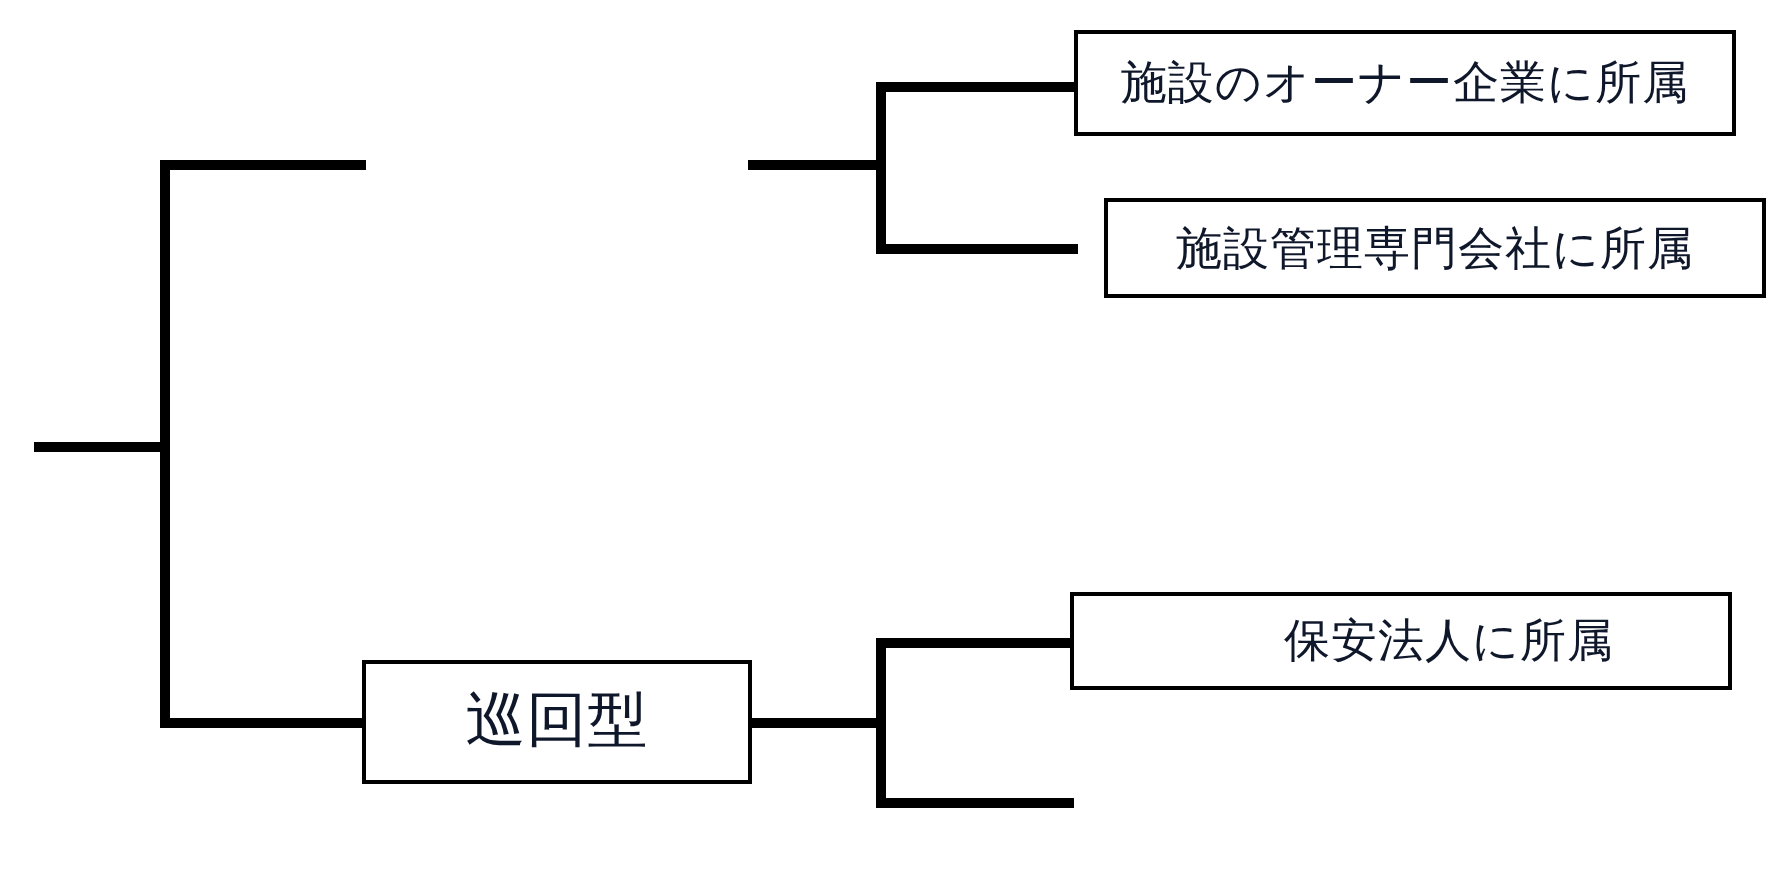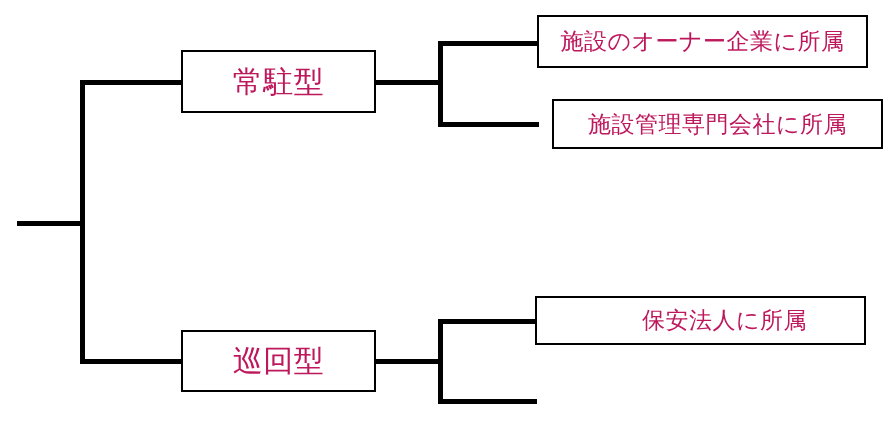--- a/index.html
+++ b/index.html
@@ -21,21 +21,21 @@
     position: absolute;
     box-sizing: border-box;
     background: #ffffff;
     border: 2px solid #000000;
     display: flex;
     align-items: center;
     justify-content: center;
     z-index: 3;
   }
   .node-label {
-    color: #be185d;
+    color: #0f172a;
     white-space: nowrap;
     line-height: 1;
     letter-spacing: 0.5px;
   }
   .level1-label {
     font-size: 30px;
   }
   .leaf-label {
     font-size: 23px;
   }
@@ -55,23 +55,20 @@
 <body>
 
 <div id="diagram-root">
 
   <div class="connector h-line" style="left:17px; top:221px; width:68px;"></div>
 
   <div class="connector v-line" style="left:80px; top:80px; height:284px;"></div>
 
   <div class="connector h-line" style="left:80px; top:80px; width:103px;"></div>
 
-  <div class="node-box" style="left:181px; top:50px; width:195px; height:63px;">
-    <span class="node-label level1-label">常駐型</span>
-  </div>
 
   <div class="connector h-line" style="left:374px; top:80px; width:69px;"></div>
 
   <div class="connector v-line" style="left:438px; top:41px; height:86px;"></div>
 
   <div class="connector h-line" style="left:438px; top:41px; width:101px;"></div>
 
   <div class="connector h-line" style="left:438px; top:122px; width:101px;"></div>
 
   <div class="node-box" style="left:537px; top:15px; width:331px; height:53px;">

